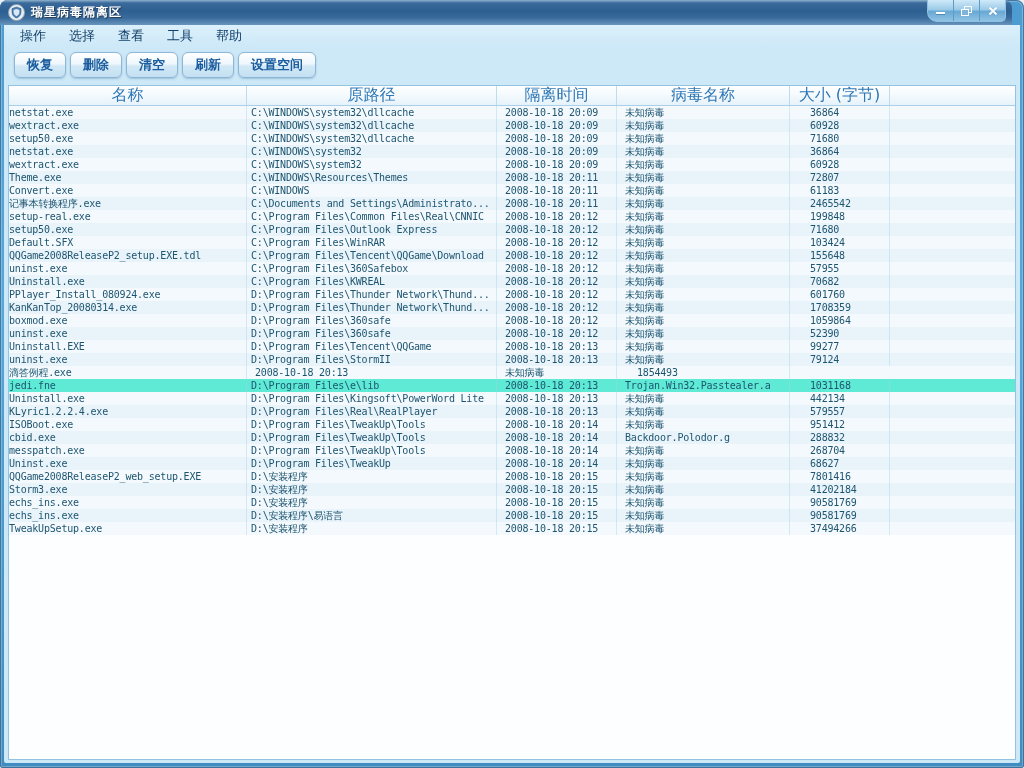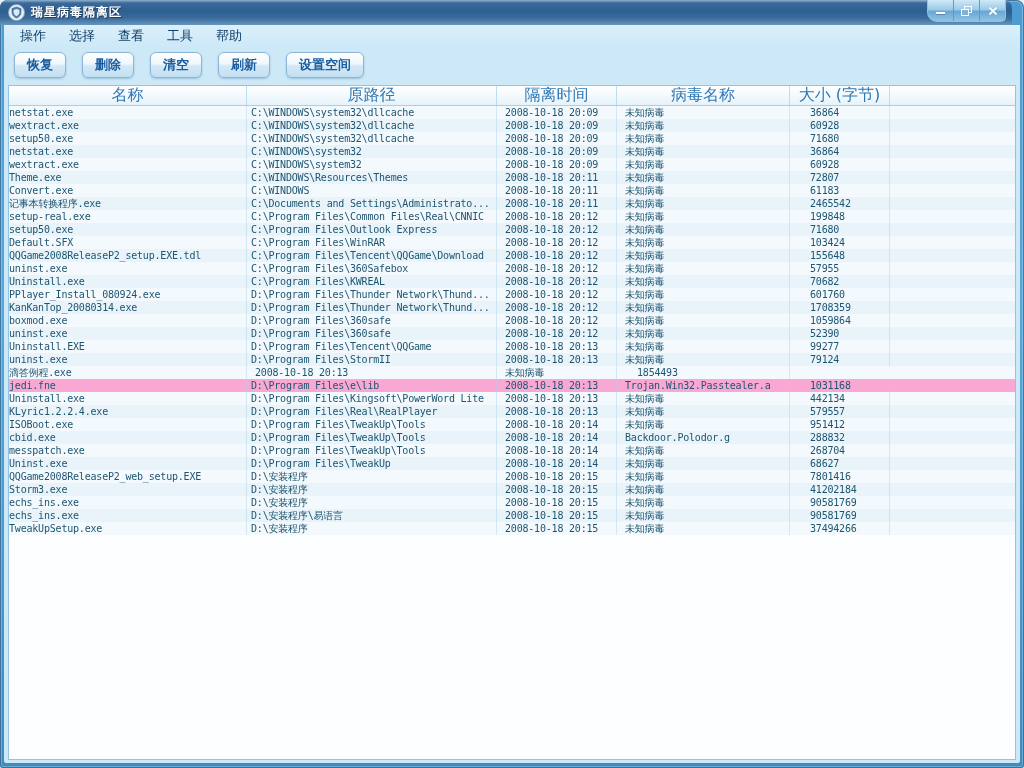--- a/index.html
+++ b/index.html
@@ -30,39 +30,39 @@
                     box-shadow:0 0 1px rgba(30,80,120,.4);}
   .close-glyph::before{transform:rotate(45deg);}
   .close-glyph::after{transform:rotate(-45deg);}
   
   .client{position:absolute;top:25px;left:4px;right:4px;bottom:5px;background:#cde8f7;
           border-radius:0 0 2px 2px;display:flex;flex-direction:column;}
   .menubar{height:22px;display:flex;align-items:center;padding-left:8px;flex:0 0 auto;
            background:linear-gradient(180deg,#dcf0fc,#cde8f7);}
   .menu-item{font-size:13px;color:#12406a;padding:13px 8px;margin-right:7px;cursor:default;}
   .toolbar{height:36px;display:flex;align-items:center;padding-left:10px;flex:0 0 auto;}
-  .tb-btn{height:26px;margin-right:16px;padding:0 12px;border:1px solid #8db6d6;border-radius:6px;
+  .tb-btn{height:26px;margin-right:4px;padding:0 12px;border:1px solid #8db6d6;border-radius:6px;
           background:linear-gradient(180deg,#ffffff 0%,#eef7fd 45%,#d2e8f6 55%,#c3e0f2 100%);
           color:#1b5d9e;font-size:13px;font-weight:bold;font-family:"DejaVu Sans",sans-serif;
           box-shadow:0 1px 2px rgba(60,120,160,.35), inset 0 1px 0 #ffffff;cursor:default;}
   
   .tablewrap{flex:1 1 auto;margin:2px 4px 3px 4px;border:1px solid #93c3e0;background:#ffffff;
              display:flex;flex-direction:column;overflow:hidden;}
   :root{--cols:238px 250px 120px 173px 100px 1fr;}
   .thead{display:grid;grid-template-columns:var(--cols);height:19px;flex:0 0 auto;
          background:linear-gradient(180deg,#ffffff 0%,#f2f9fd 55%,#e6f2fa 100%);
          border-bottom:1px solid #aacfe8;}
   .th{display:flex;align-items:center;justify-content:center;font-size:16px;color:#2e77b5;
       border-right:1px solid #bcdcf0;overflow:hidden;white-space:nowrap;cursor:default;}
   .th:last-child{border-right:none;}
   .tbody{flex:0 0 auto;}
   .tr{display:grid;grid-template-columns:var(--cols);height:13px;}
   .tr:nth-child(odd){background:#f3f9fd;}
   .tr:nth-child(even){background:#e9f3fa;}
-  .tr.selected{background:#f9a8d4;}
+  .tr.selected{background:#5eead4;}
   .td{display:flex;align-items:center;overflow:hidden;white-space:nowrap;
       font-family:"DejaVu Sans Mono",monospace;font-size:10px;letter-spacing:-0.2px;color:#1d5570;
       border-right:1px solid rgba(170,210,235,.45);}
   .td:last-child{border-right:none;}
   .td.c0{}
   .td.c1{padding-left:4px;}
   .td.c2{padding-left:8px;}
   .td.c3{padding-left:8px;}
   .td.c4{padding-left:20px;}
   .table-rest{flex:1 1 auto;background:#fdfeff;}

